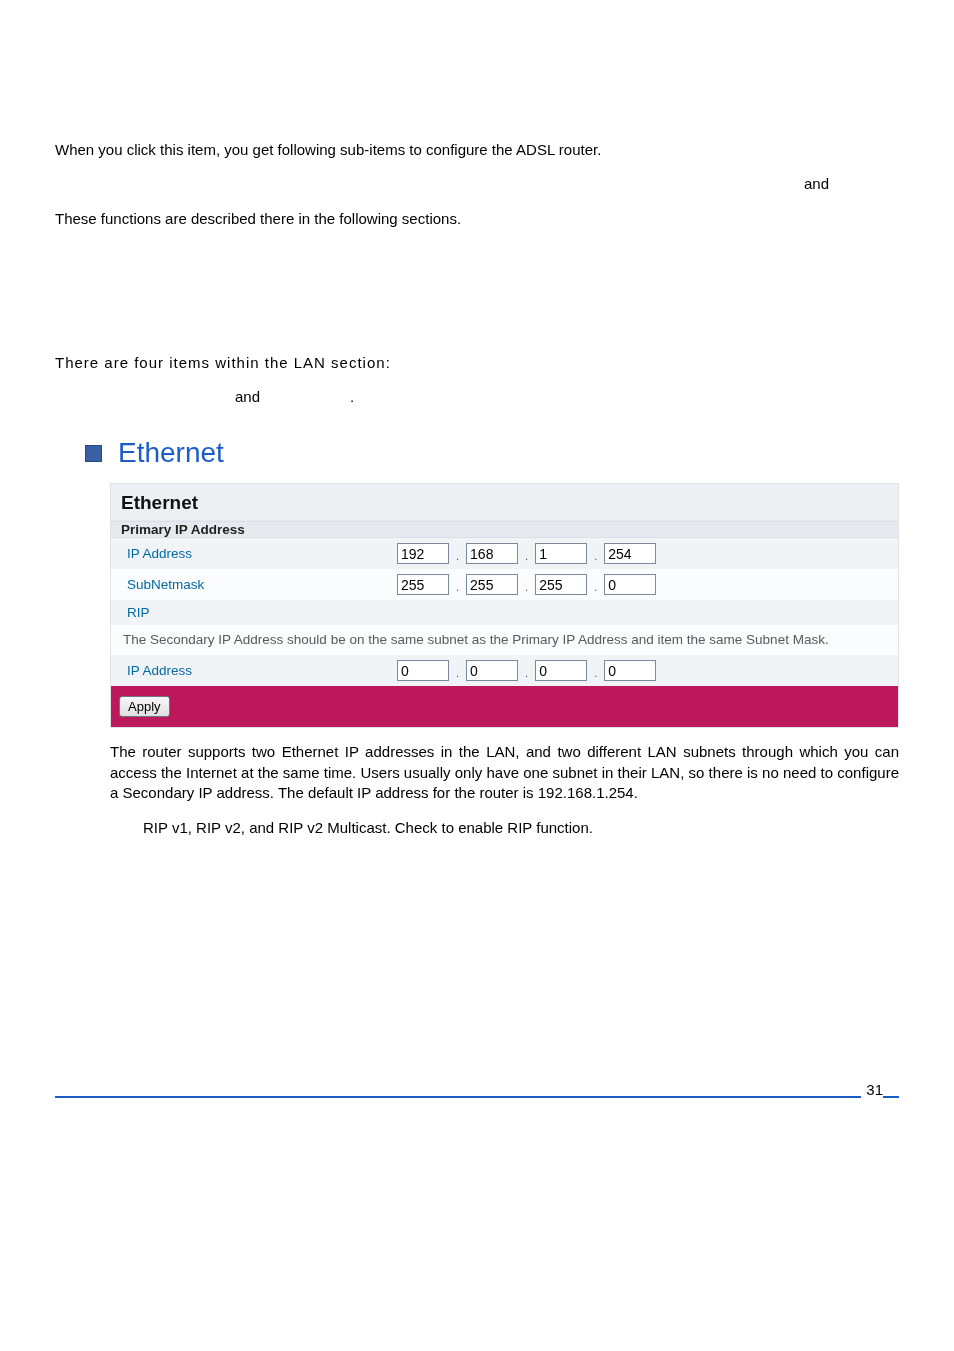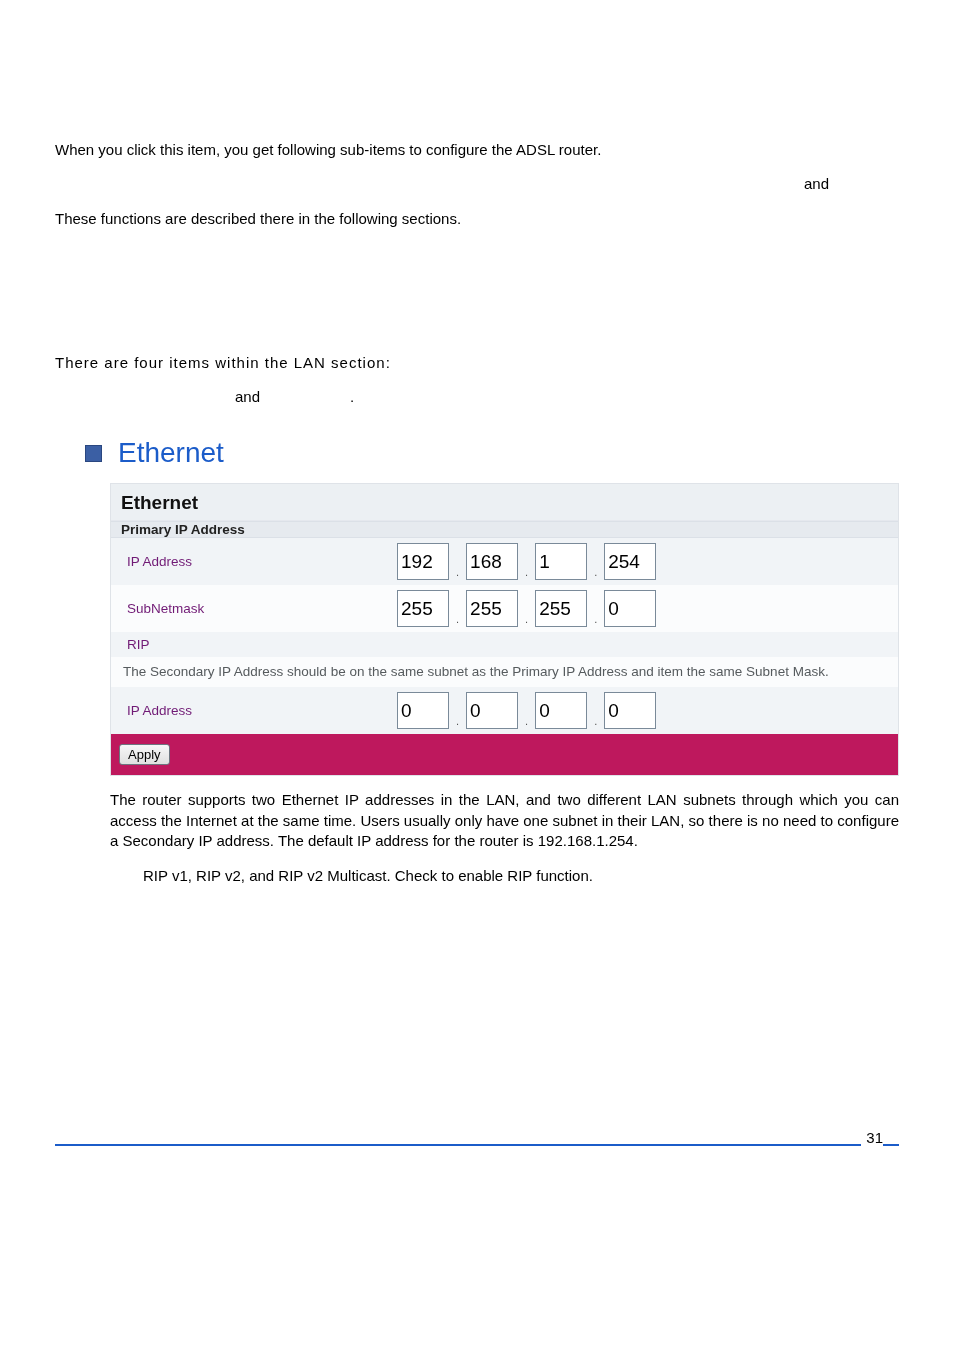--- a/index.html
+++ b/index.html
@@ -67,34 +67,34 @@
   }
   .row {
     display: flex;
     align-items: center;
     padding: 5px 10px;
   }
   .row.alt { background: #f1f4f7; }
   .row.plain { background: #fbfcfd; }
   .label-cell {
     width: 270px;
-    color: #701a75;
+    color: #0369a1;
     flex-shrink: 0;
     padding-left: 6px;
   }
   .ip-inputs {
     display: flex;
     align-items: center;
     gap: 4px;
   }
   .ip-input {
     width: 52px;
-    height: 37px;
+    height: 21px;
     font-family: Tahoma, Arial, sans-serif;
-    font-size: 19px;
+    font-size: 14px;
     padding: 1px 3px;
     border: 1px solid #7a8a99;
     box-sizing: border-box;
   }
   .dot-sep {
     color: #555;
     padding: 0 3px;
     font-size: 11px;
     align-self: flex-end;
     padding-bottom: 2px;

